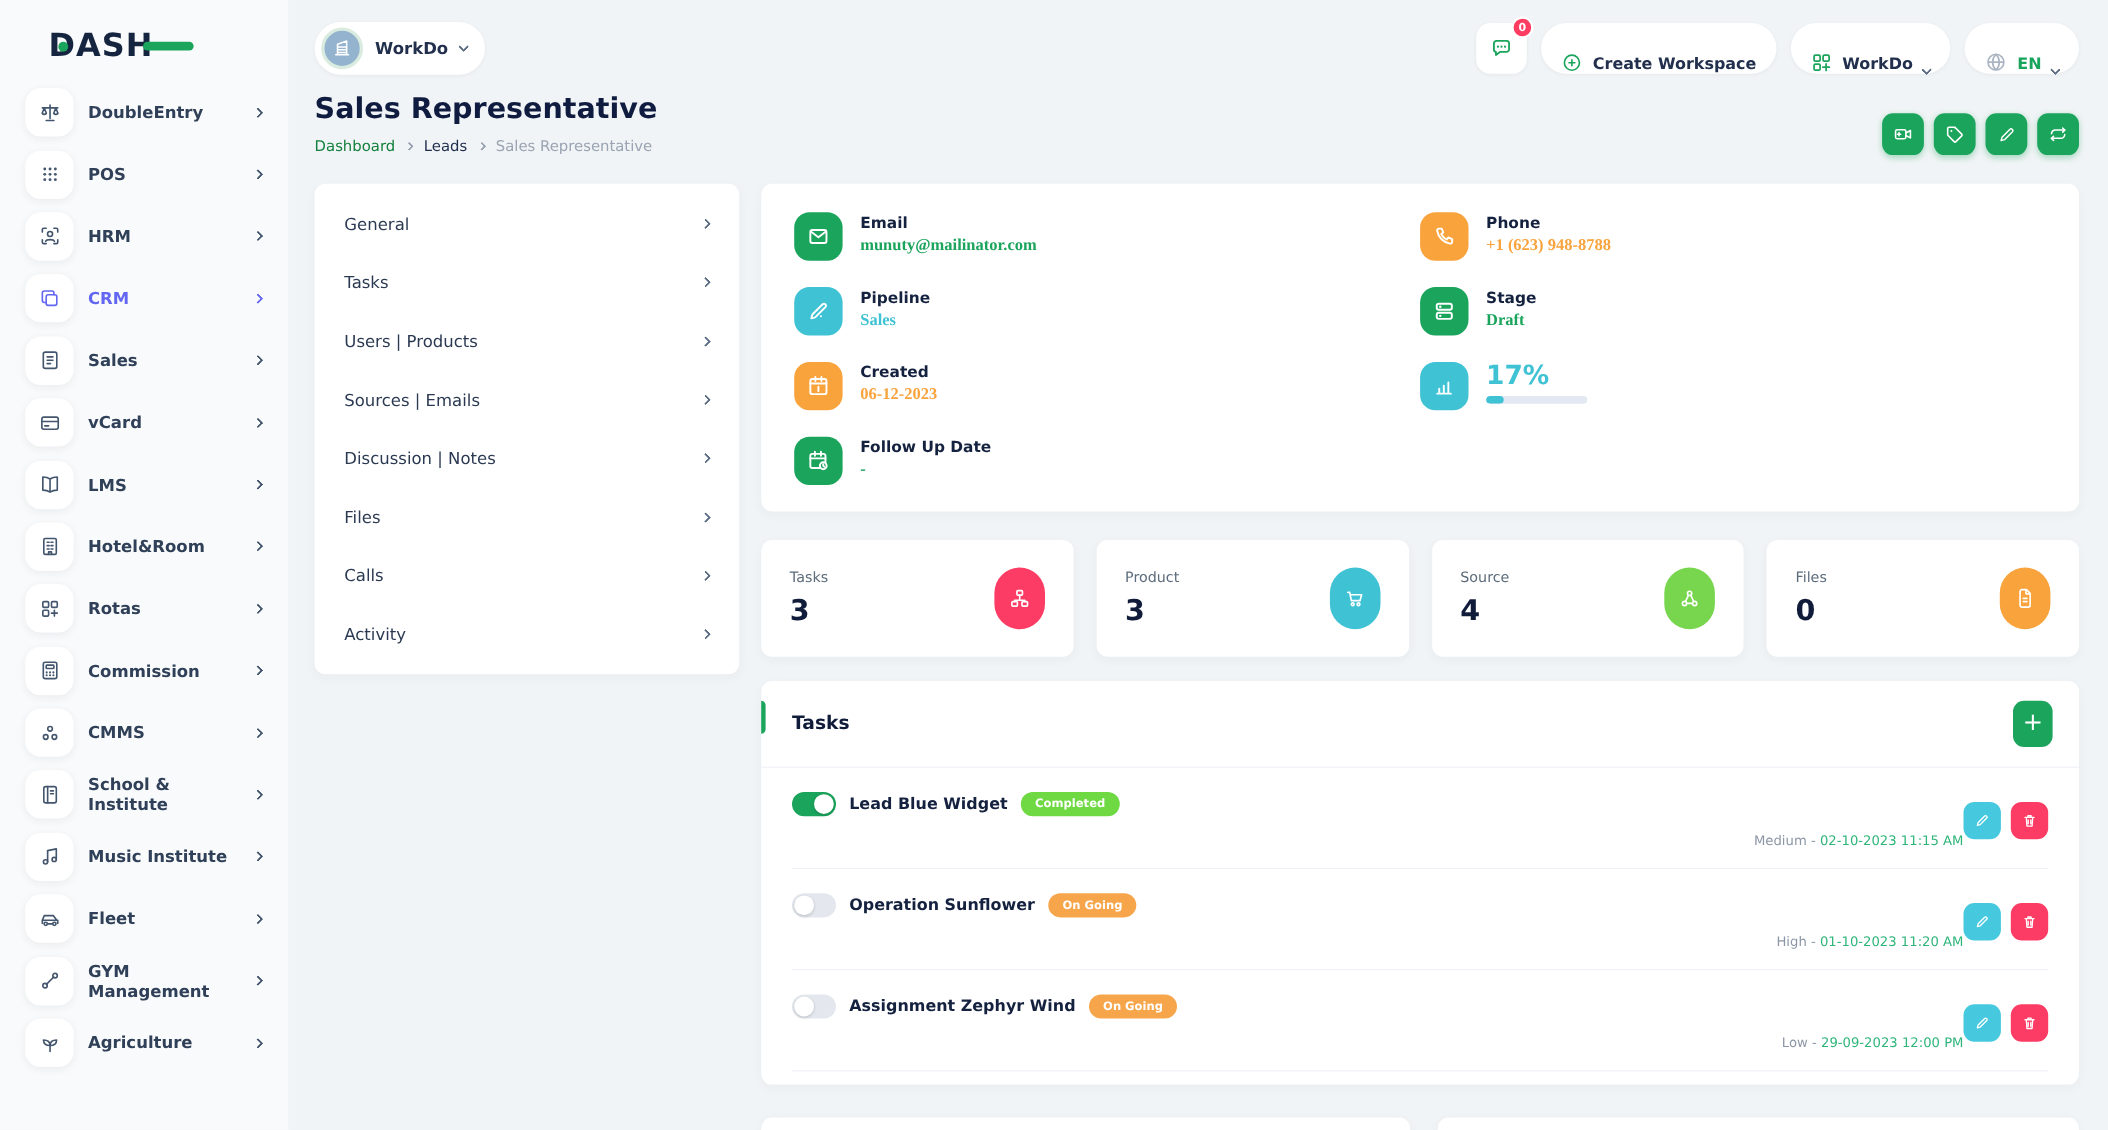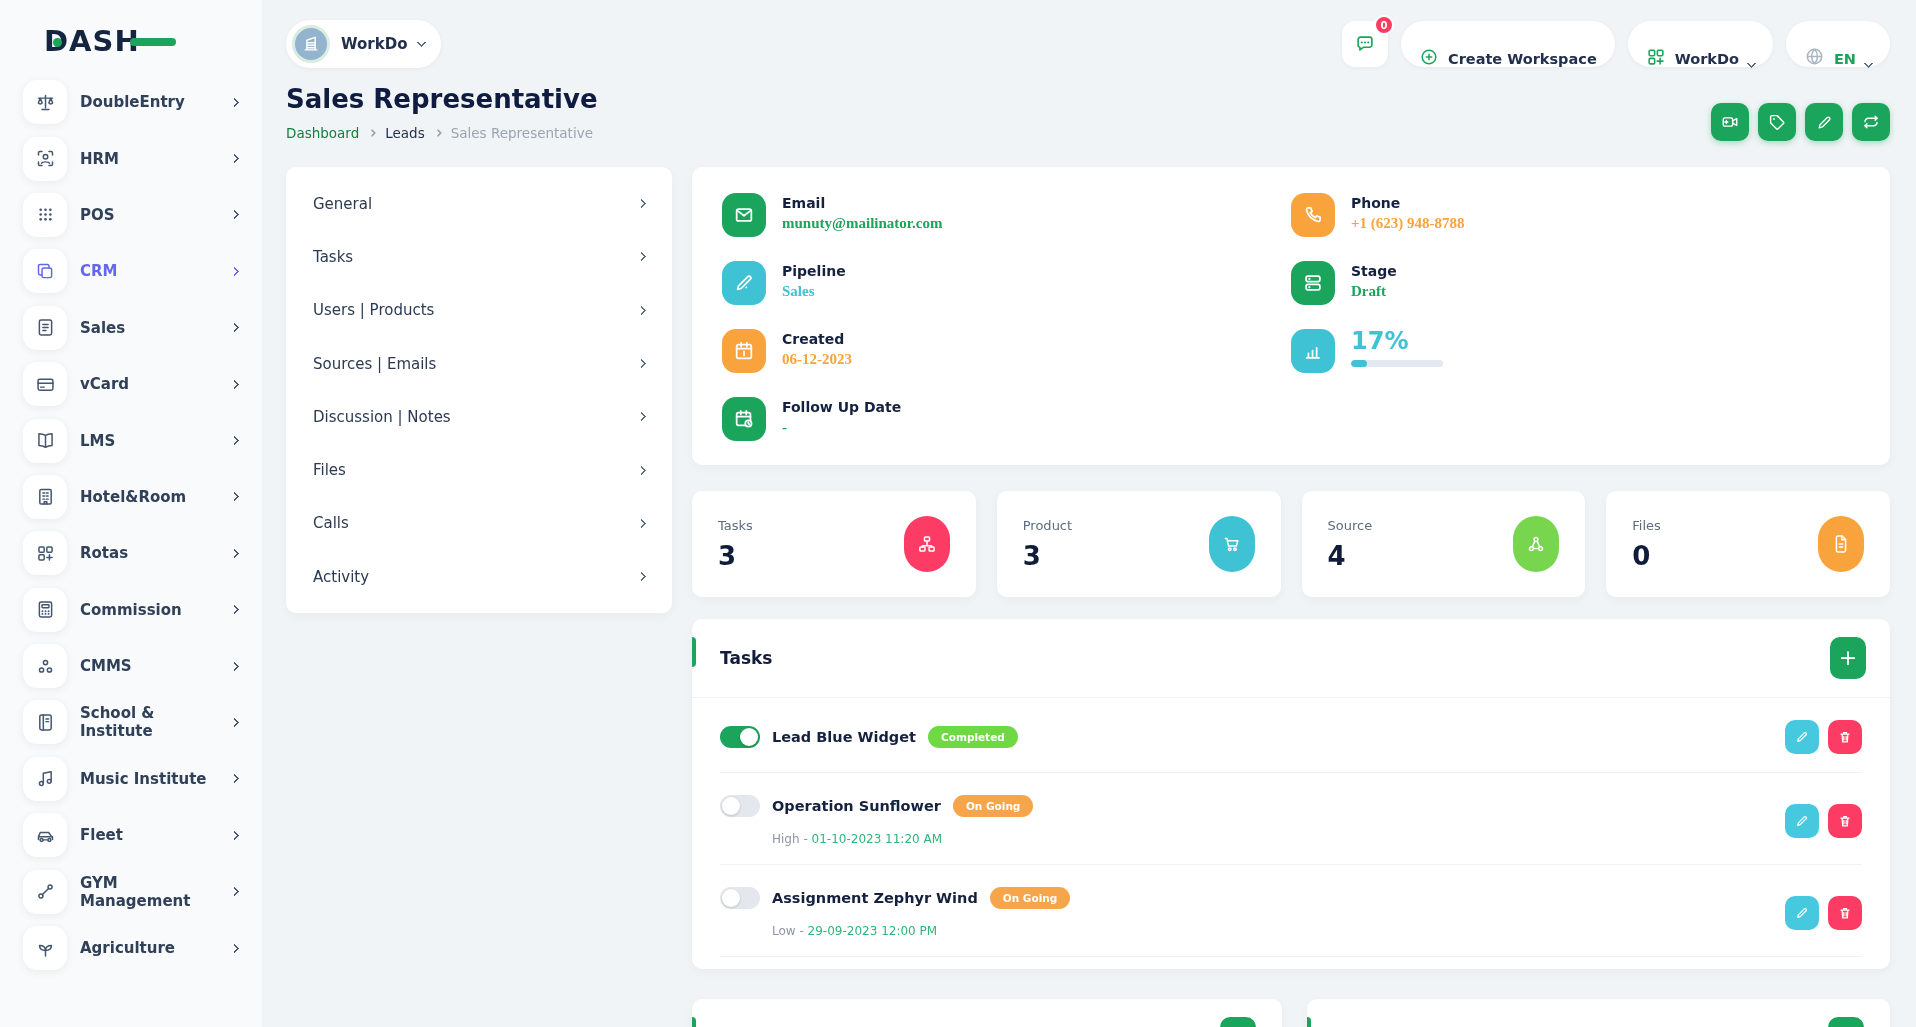--- a/index.html
+++ b/index.html
@@ -73,21 +73,21 @@
   .st-ic { width:46px; height:56px; border-radius:28px; display:flex; align-items:center; justify-content:center; color:#fff; }
   .bg-pink { background:#fc3c64; } .bg-lime { background:#77d64d; }
 
   
   .sec-head { position:relative; display:flex; justify-content:space-between; align-items:center; padding:18px 26px; border-bottom:1px solid #eef1f6; }
   .sec-head::before { content:""; position:absolute; left:0; top:18px; width:4px; height:30px; background:#1ba45c; border-radius:0 4px 4px 0; }
   .sec-title { font-size:17px; font-weight:700; color:#101c3a; }
   .plus-btn { width:36px; height:42px; border-radius:10px; background:#1ba45c; color:#fff; font-size:22px; font-weight:400; display:flex; align-items:center; justify-content:center; cursor:pointer; line-height:1; }
   .tasks-card { margin-top:22px; padding:0 28px 12px; }
   .t-row { display:flex; align-items:center; padding:22px 0 18px; border-bottom:1px solid #eef1f6; }
-  .t-left { flex:1; }
+  .t-left { flex:1;text-align:right; }
   .t-line1 { display:flex; align-items:center; gap:12px; }
   .t-name { font-size:14.5px; font-weight:700; color:#15223f; }
   .badge { padding:5px 13px; border-radius:13px; color:#fff; font-size:10.5px; font-weight:600; }
   .badge-green { background:#6fd943; } .badge-orange { background:#f7a54a; }
   .t-line2 { margin-top:15px; margin-left:52px; font-size:12px; }
   .t-pri { color:#8c96a5; } .t-date { color:#2eb579; }
   .t-btns { display:flex; gap:9px; }
   .mini-btn { width:34px; height:34px; border-radius:10px; display:flex; align-items:center; justify-content:center; color:#fff; cursor:pointer; }
   .btn-cyan { background:#46c8de; } .btn-pink { background:#fc3c64; }
   .toggle { width:40px; height:22px; border-radius:11px; position:relative; cursor:pointer; flex:0 0 auto; }
@@ -115,45 +115,45 @@
           <svg width="21" height="21" viewBox="0 0 24 24" fill="none" stroke="currentColor" stroke-width="1.7" stroke-linecap="round" stroke-linejoin="round">
             <path d="M12 4v14M8 20h8M4 7h16M6 7l-2.2 5.5a2.6 2.6 0 0 0 4.4 0L6 7zM18 7l-2.2 5.5a2.6 2.6 0 0 0 4.4 0L18 7z"></path>
           </svg>
         </span>
       <span class="s-label">DoubleEntry</span>
       <span class="chev-r"></span>
     </div>
 
     <div class="s-item">
       <span class="s-tile">
-          <svg width="21" height="21" viewBox="0 0 24 24" fill="none" stroke="currentColor" stroke-width="1.7" stroke-linecap="round" stroke-linejoin="round">
-            <circle cx="12" cy="10" r="2.6"></circle>
-            <path d="M7.5 17.5c.9-2.2 8.1-2.2 9 0"></path>
-            <path d="M4 8V5.5A1.5 1.5 0 0 1 5.5 4H8M16 4h2.5A1.5 1.5 0 0 1 20 5.5V8M20 16v2.5a1.5 1.5 0 0 1-1.5 1.5H16M8 20H5.5A1.5 1.5 0 0 1 4 18.5V16"></path>
-          </svg>
-        </span>
-      <span class="s-label">HRM</span>
-      <span class="chev-r"></span>
-    </div>
-
-    <div class="s-item">
-      <span class="s-tile">
           <svg width="21" height="21" viewBox="0 0 24 24" fill="currentColor" stroke="none">
             <circle cx="6.5" cy="6.5" r="1.5"></circle>
             <circle cx="12" cy="6.5" r="1.5"></circle>
             <circle cx="17.5" cy="6.5" r="1.5"></circle>
             <circle cx="6.5" cy="12" r="1.5"></circle>
             <circle cx="12" cy="12" r="1.5"></circle>
             <circle cx="17.5" cy="12" r="1.5"></circle>
             <circle cx="6.5" cy="17.5" r="1.5"></circle>
             <circle cx="12" cy="17.5" r="1.5"></circle>
             <circle cx="17.5" cy="17.5" r="1.5"></circle>
           </svg>
         </span>
       <span class="s-label">POS</span>
+      <span class="chev-r"></span>
+    </div>
+
+    <div class="s-item">
+      <span class="s-tile">
+          <svg width="21" height="21" viewBox="0 0 24 24" fill="none" stroke="currentColor" stroke-width="1.7" stroke-linecap="round" stroke-linejoin="round">
+            <circle cx="12" cy="10" r="2.6"></circle>
+            <path d="M7.5 17.5c.9-2.2 8.1-2.2 9 0"></path>
+            <path d="M4 8V5.5A1.5 1.5 0 0 1 5.5 4H8M16 4h2.5A1.5 1.5 0 0 1 20 5.5V8M20 16v2.5a1.5 1.5 0 0 1-1.5 1.5H16M8 20H5.5A1.5 1.5 0 0 1 4 18.5V16"></path>
+          </svg>
+        </span>
+      <span class="s-label">HRM</span>
       <span class="chev-r"></span>
     </div>
 
     <div class="s-item active">
       <span class="s-tile">
           <svg width="21" height="21" viewBox="0 0 24 24" fill="none" stroke="currentColor" stroke-width="1.7" stroke-linecap="round" stroke-linejoin="round">
             <rect x="8" y="8" width="11" height="11" rx="2"></rect>
             <path d="M16 8V6a2 2 0 0 0-2-2H6a2 2 0 0 0-2 2v8a2 2 0 0 0 2 2h2"></path>
           </svg>
         </span>
@@ -604,20 +604,21 @@
 
         <div class="t-row">
           <div class="t-left">
             <div class="t-line1">
               <div class="toggle on">
                   <div class="knob"></div>
                 </div>
               <span class="t-name">Lead Blue Widget</span>
               <span class="badge badge-green">Completed</span>
             </div>
+            <div class="t-line2"><span class="t-pri">Medium - </span><span class="t-date">02-10-2023 11:15 AM</span></div>
           </div>
           <div class="t-btns">
             <div class="mini-btn btn-cyan">
                 <span>
                   <svg width="14" height="14" viewBox="0 0 24 24" fill="none" stroke="currentColor" stroke-width="2.1" stroke-linecap="round" stroke-linejoin="round">
                     <path d="m4.5 19.5 1.2-4.4L15.9 4.9a1.9 1.9 0 0 1 2.7 0l.5.5a1.9 1.9 0 0 1 0 2.7L8.9 18.3l-4.4 1.2z"></path>
                   </svg>
                 </span>
               </div>
             <div class="mini-btn btn-pink">

